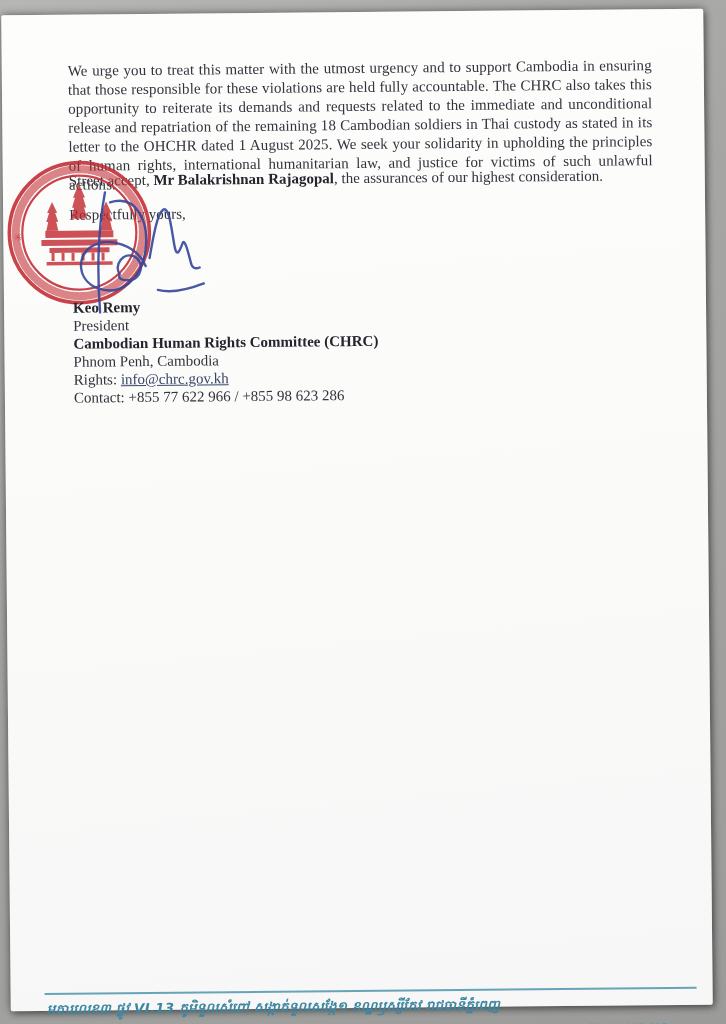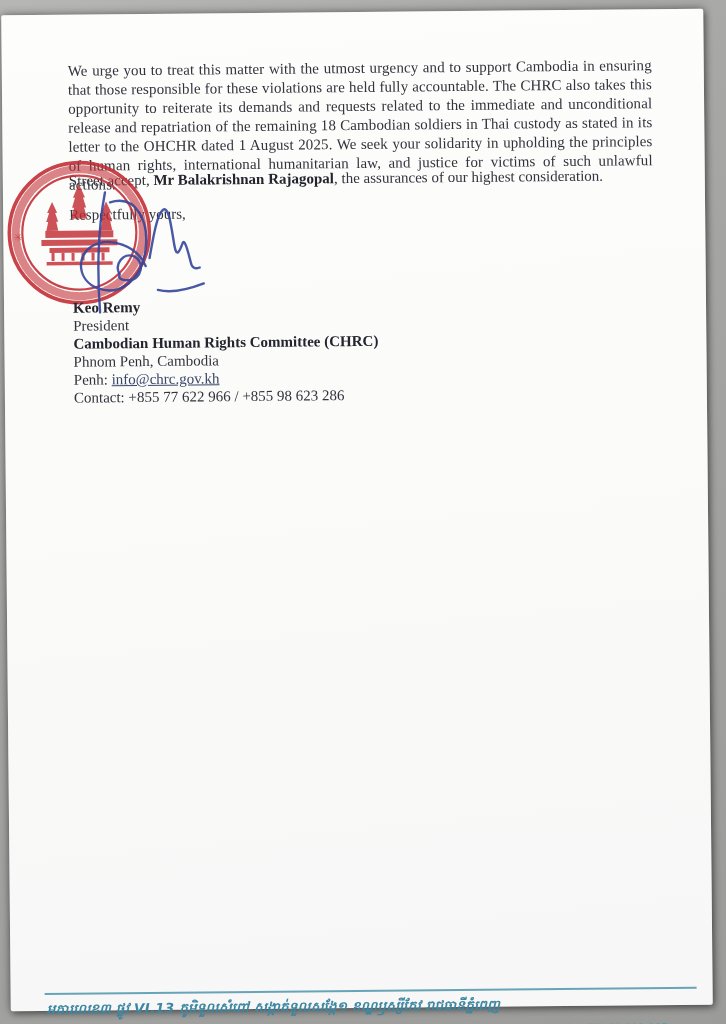--- a/index.html
+++ b/index.html
@@ -111,21 +111,21 @@
         <path d="M104 102 C 118 106, 134 102, 150 96"></path>
       </g>
     </svg>
 
     <div class="signer">
       <div class="bold">Keo Remy</div>
       <div>President</div>
       <div class="bold">Cambodian Human Rights Committee (CHRC)</div>
       <div>Phnom Penh, Cambodia</div>
       <div>
-        <span>Penh: </span><a href="#" class="email-link">info@chrc.gov.kh</a>
+        <span>Rights: </span><a href="#" class="email-link">info@chrc.gov.kh</a>
       </div>
       <div>Contact: +855 77 622 966 / +855 98 623 286</div>
     </div>
 
     <div class="footer">
       <div class="footer-rule"></div>
       <div class="footer-khmer">អគារលេខ៣ ផ្លូវ VI.13 ភូមិទួលសំពៅ សង្កាត់ទួលសង្កែ១ ខណ្ឌឫស្សីកែវ រាជធានីភ្នំពេញ</div>
       <div class="footer-english-row">
         <span>Building #3, Street VI.13, Toul Kok Village, Sangkat Toul Sangke, Khan Russey Keo, Phnom Penh</span>
         <span class="footer-tel">Tel: (855) 23 882 065</span>

